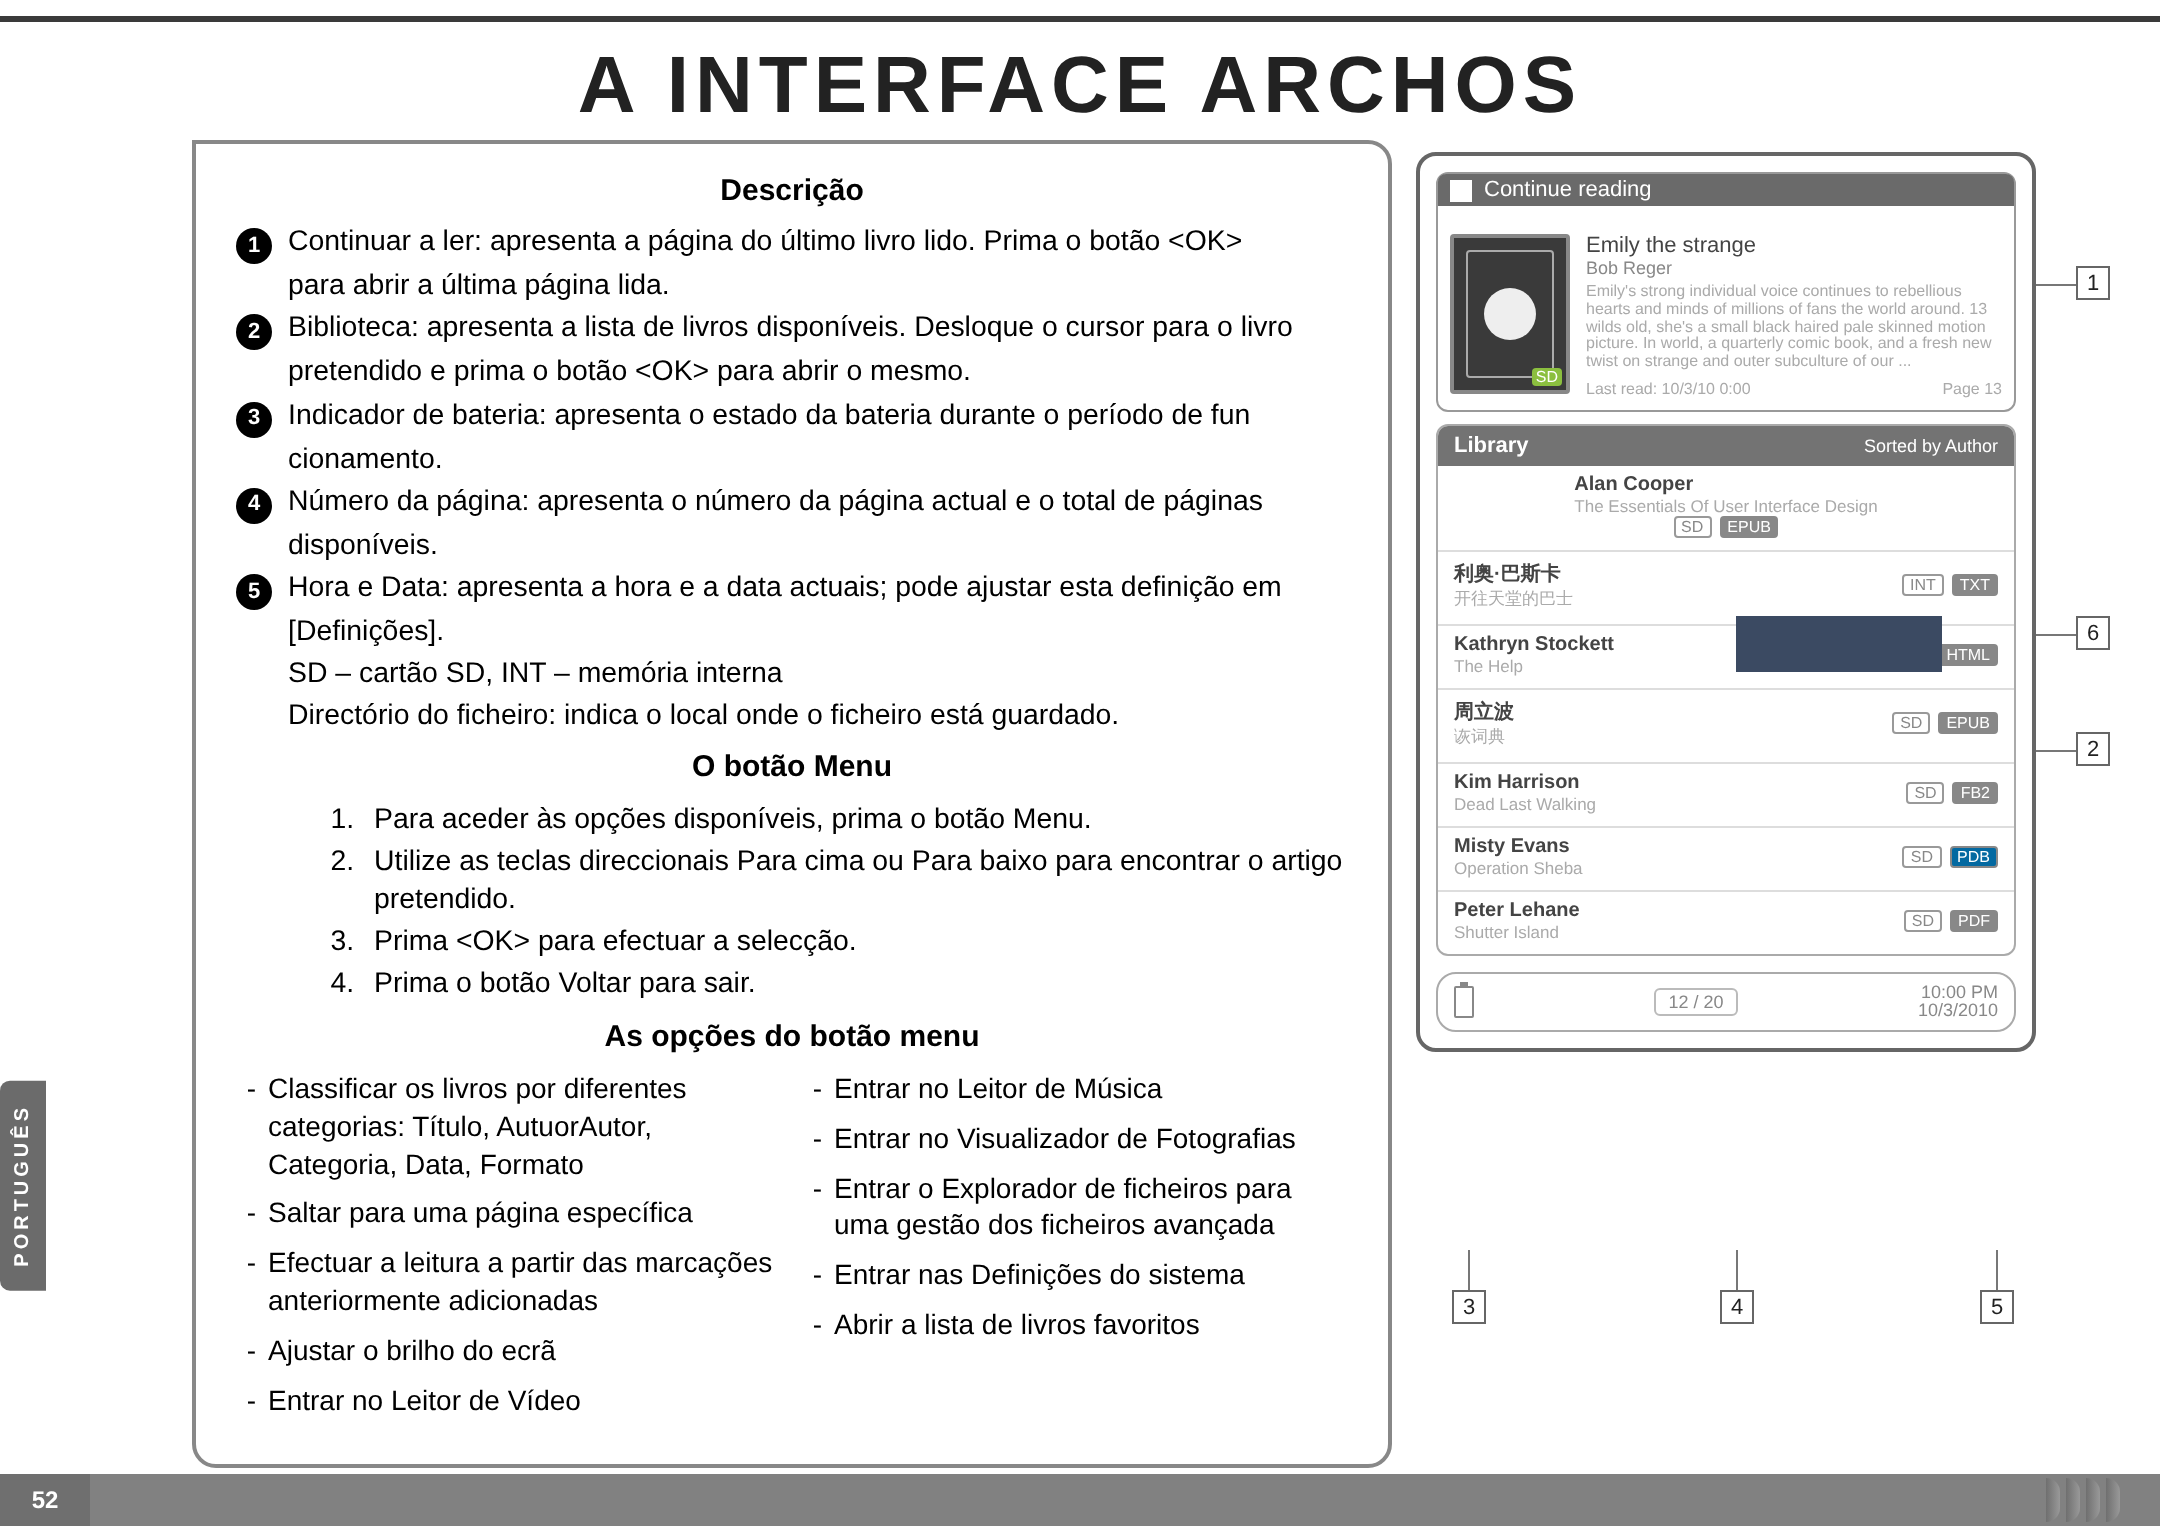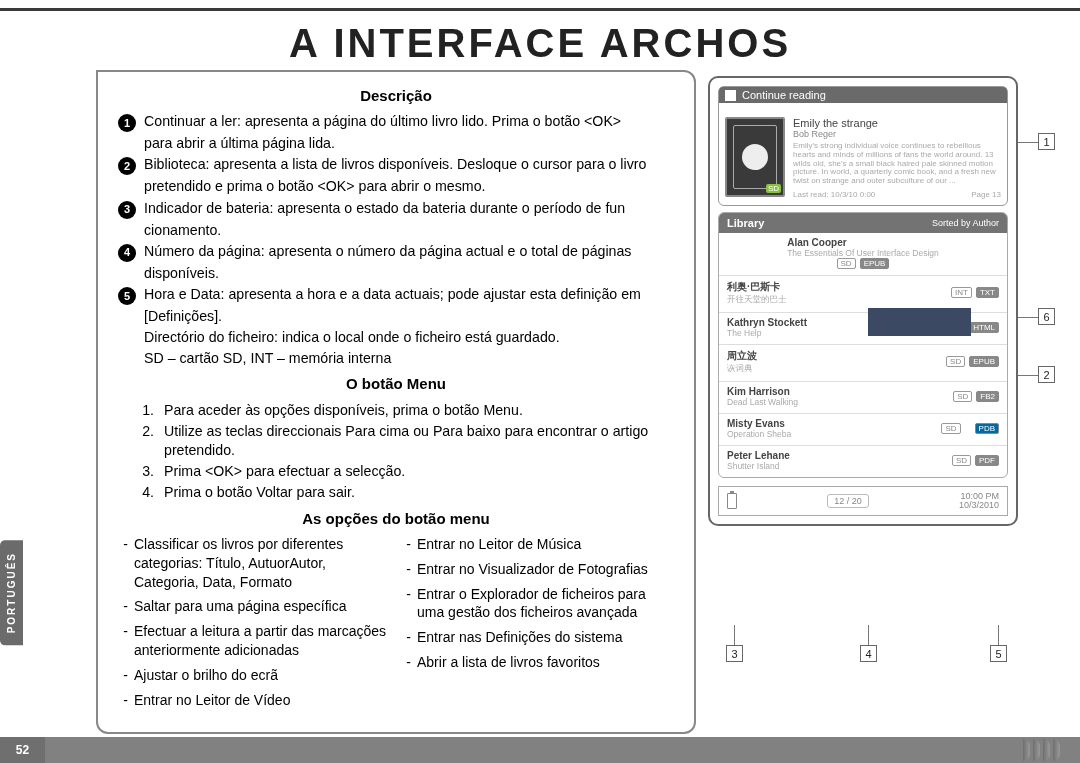--- a/index.html
+++ b/index.html
@@ -38,21 +38,21 @@
   }
   .section-h { font-weight: 700; font-size: 15px; text-align: center; margin: 6px 0 6px 0; }
   .desc-row { display: flex; gap: 8px; margin-bottom: 2px; }
   .num-circle {
     flex: 0 0 18px; height: 18px; border-radius: 50%; background: #000;
     color: #fff; font-size: 11px; font-weight: 700; display: flex;
     align-items: center; justify-content: center; margin-top: 2px;
   }
   .desc-txt { flex: 1; }
   .desc-indented { margin-left: 26px; margin-bottom: 2px; }
-  .ol { list-style: decimal; margin-left: 40px; }
+  .ol { list-style: decimal; margin-left: 63px; }
   .ol li { margin-bottom: 2px; padding-left: 6px;}
   .opts { display: flex; gap: 10px; margin-top: 6px;}
   .opts-col { flex:1; font-size: 14px;}
   .opts-col .opt { display:flex; gap:6px; margin-bottom:6px;}
   .opts-col .opt .dash{flex:0 0 10px; text-align:right;}
   .opts-col .opt .txt{flex:1;}
 
   .right {
     flex: 1;
     position: relative;
@@ -102,21 +102,21 @@
     border-top:1px solid #ddd; padding:4px 8px 6px 8px;
     display:flex; justify-content:space-between; align-items:center;
     font-size:10px;
   }
   .lib-row:first-child{border-top:none;flex-direction:column;}
   .lib-row .info .author{color:#444;font-weight:600;font-size:10px;}
   .lib-row .info .titletxt{color:#aaa;font-size:8.5px;}
   .lib-row .tags{display:flex;gap:4px;align-items:center;}
   .tag{border:1px solid #999;border-radius:2px;font-size:8px;color:#888;padding:0 3px;min-width:18px;text-align:center;}
   .bottom-bar{
-    border:1px solid #aaa;border-radius:0;margin-top:8px;
+    border:1px solid #aaa;border-radius:10px;margin-top:8px;
     display:flex;justify-content:space-between;align-items:center;
     font-size:9px;color:#888;padding:3px 8px;height:30px;
   }
   .batt{width:10px;height:16px;border:1px solid #888;border-radius:1px;position:relative;}
   .batt::before{content:"";position:absolute;top:-3px;left:2px;width:4px;height:2px;background:#888;}
   .pill{border:1px solid #bbb;border-radius:3px;padding:1px 6px;font-size:9px;}
   .callout{
     position:absolute; width:17px;height:17px;border:1px solid #666;
     font-size:11px;display:flex;align-items:center;justify-content:center;
     background:#fff;color:#222;
@@ -173,22 +173,22 @@
         <div class="desc-txt">Número da página: apresenta o número da página actual e o total de páginas</div>
       </div>
     <div class="desc-indented">disponíveis.</div>
 
     <div class="desc-row">
         <div class="num-circle">5</div>
         <div class="desc-txt">Hora e Data: apresenta a hora e a data actuais; pode ajustar esta definição em</div>
       </div>
     <div class="desc-indented">[Definições].</div>
 
+    <div class="desc-indented">SD – cartão SD, INT – memória interna</div>
     <div class="desc-indented">Directório do ficheiro: indica o local onde o ficheiro está guardado.</div>
-    <div class="desc-indented">SD – cartão SD, INT – memória interna</div>
 
     <div class="section-h">O botão Menu</div>
     <ol class="ol">
       <li>Para aceder às opções disponíveis, prima o botão Menu.</li>
       <li>Utilize as teclas direccionais Para cima ou Para baixo para encontrar o artigo pretendido.</li>
       <li>Prima &lt;OK&gt; para efectuar a selecção.</li>
       <li>Prima o botão Voltar para sair.</li>
     </ol>
 
     <div class="section-h">As opções do botão menu</div>
@@ -321,21 +321,21 @@
                 <div class="tag" style="background:#888;color:#fff;border-color:#888;">FB2</div>
               </div>
             </div>
             <div class="lib-row">
               <div class="info">
                 <div class="author">Misty Evans</div>
                 <div class="titletxt">Operation Sheba</div>
               </div>
               <div class="tags">
                 <div class="tag">SD</div>
-                <div class="tag" style="background:#0369a1;color:#fff;border-color:#888;margin-left:10px;">PDB</div>
+                <div class="tag" style="background:#0369a1;color:#fff;border-color:#888;">PDB</div>
               </div>
             </div>
             <div class="lib-row">
               <div class="info">
                 <div class="author">Peter Lehane</div>
                 <div class="titletxt">Shutter Island</div>
               </div>
               <div class="tags">
                 <div class="tag">SD</div>
                 <div class="tag" style="background:#888;color:#fff;border-color:#888;">PDF</div>

